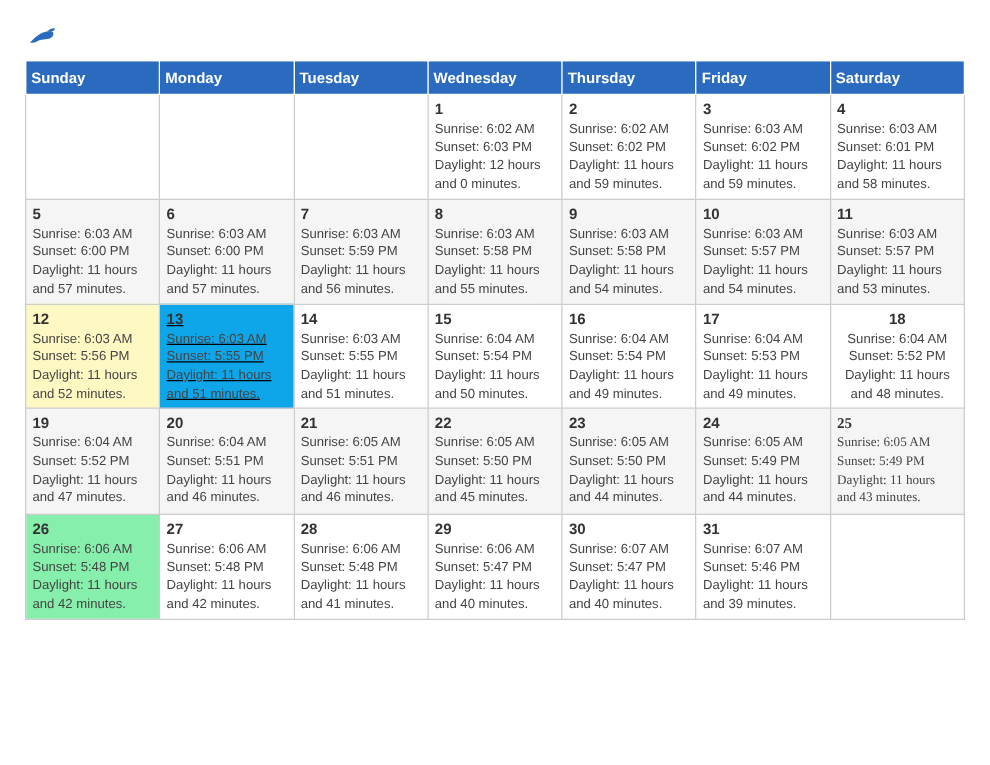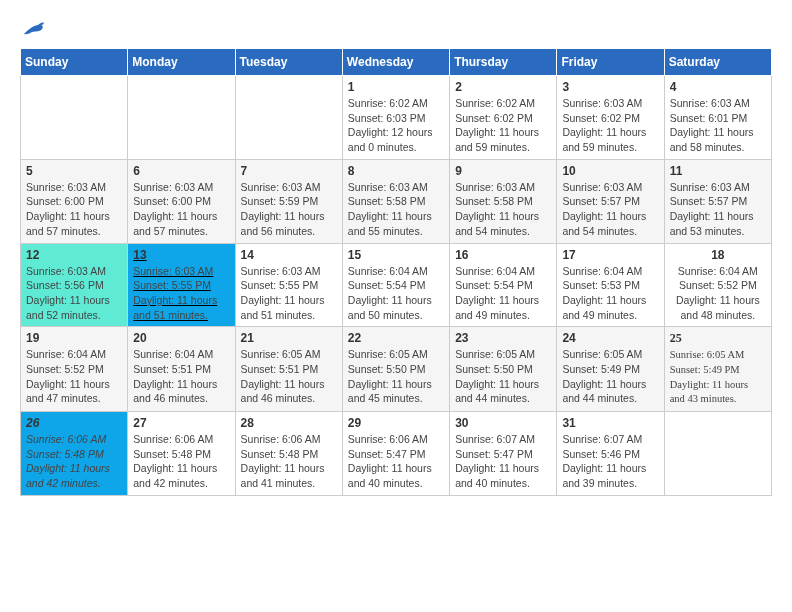--- a/index.html
+++ b/index.html
@@ -210,21 +210,21 @@
         </td>
         <td style="background: rgb(245, 245, 245);">
           <span class="day-num">11</span>
           <div class="day-info" style="white-space: pre-line;">Sunrise: 6:03 AM
 Sunset: 5:57 PM
 Daylight: 11 hours
 and 53 minutes.</div>
         </td>
       </tr>
       <tr>
-        <td style="background: #5eead4;">
+        <td style="background: #fef9c3;">
           <span class="day-num">12</span>
           <div class="day-info" style="white-space: pre-line;">Sunrise: 6:03 AM
 Sunset: 5:56 PM
 Daylight: 11 hours
 and 52 minutes.</div>
         </td>
         <td style="background: #0ea5e9; text-decoration: underline;">
           <span class="day-num">13</span>
           <div class="day-info" style="white-space: pre-line;">Sunrise: 6:03 AM
 Sunset: 5:55 PM
@@ -312,21 +312,21 @@
         </td>
         <td style="background: rgb(245, 245, 245); font-family: Liberation Serif, serif;">
           <span class="day-num">25</span>
           <div class="day-info" style="white-space: pre-line;">Sunrise: 6:05 AM
 Sunset: 5:49 PM
 Daylight: 11 hours
 and 43 minutes.</div>
         </td>
       </tr>
       <tr>
-        <td style="background: #0ea5e9; font-style: italic;">
+        <td style="background: #86efac;">
           <span class="day-num">26</span>
           <div class="day-info" style="white-space: pre-line;">Sunrise: 6:06 AM
 Sunset: 5:48 PM
 Daylight: 11 hours
 and 42 minutes.</div>
         </td>
         <td style="background: rgb(255, 255, 255);">
           <span class="day-num">27</span>
           <div class="day-info" style="white-space: pre-line;">Sunrise: 6:06 AM
 Sunset: 5:48 PM

